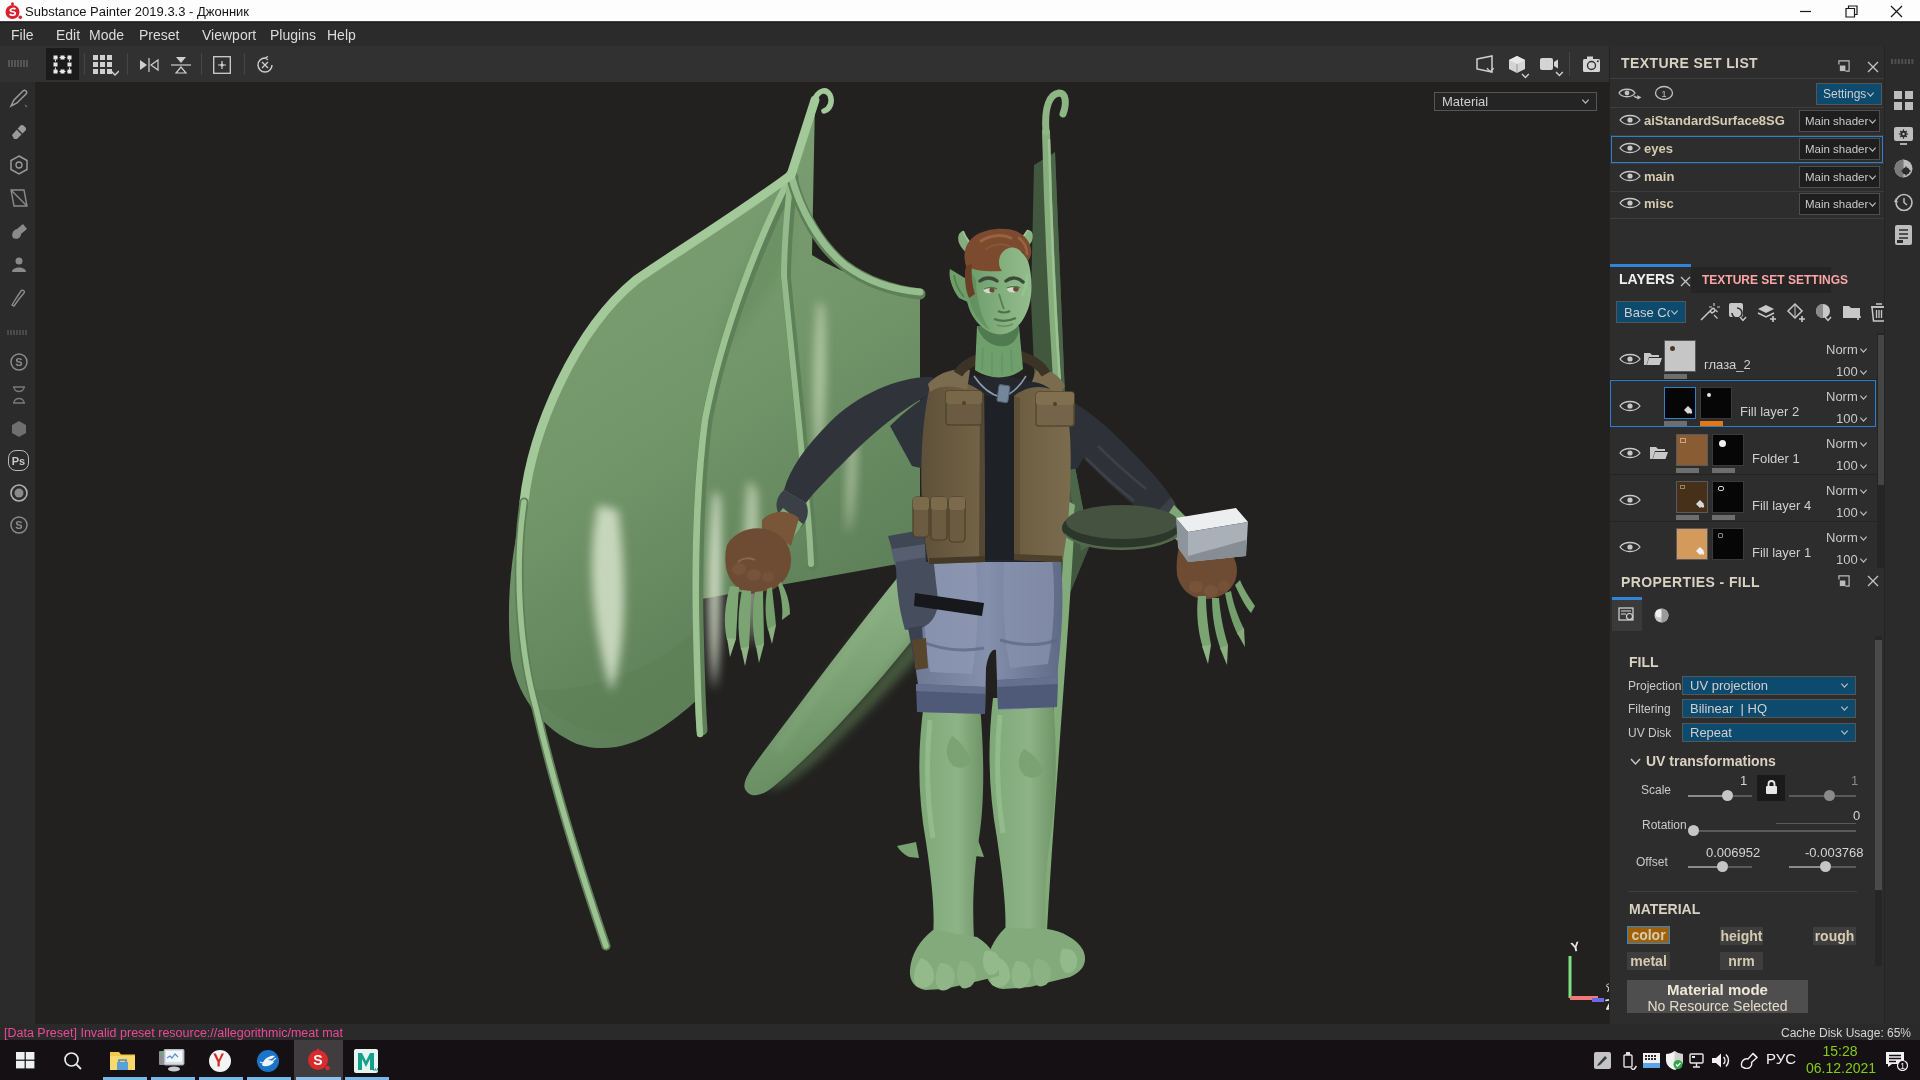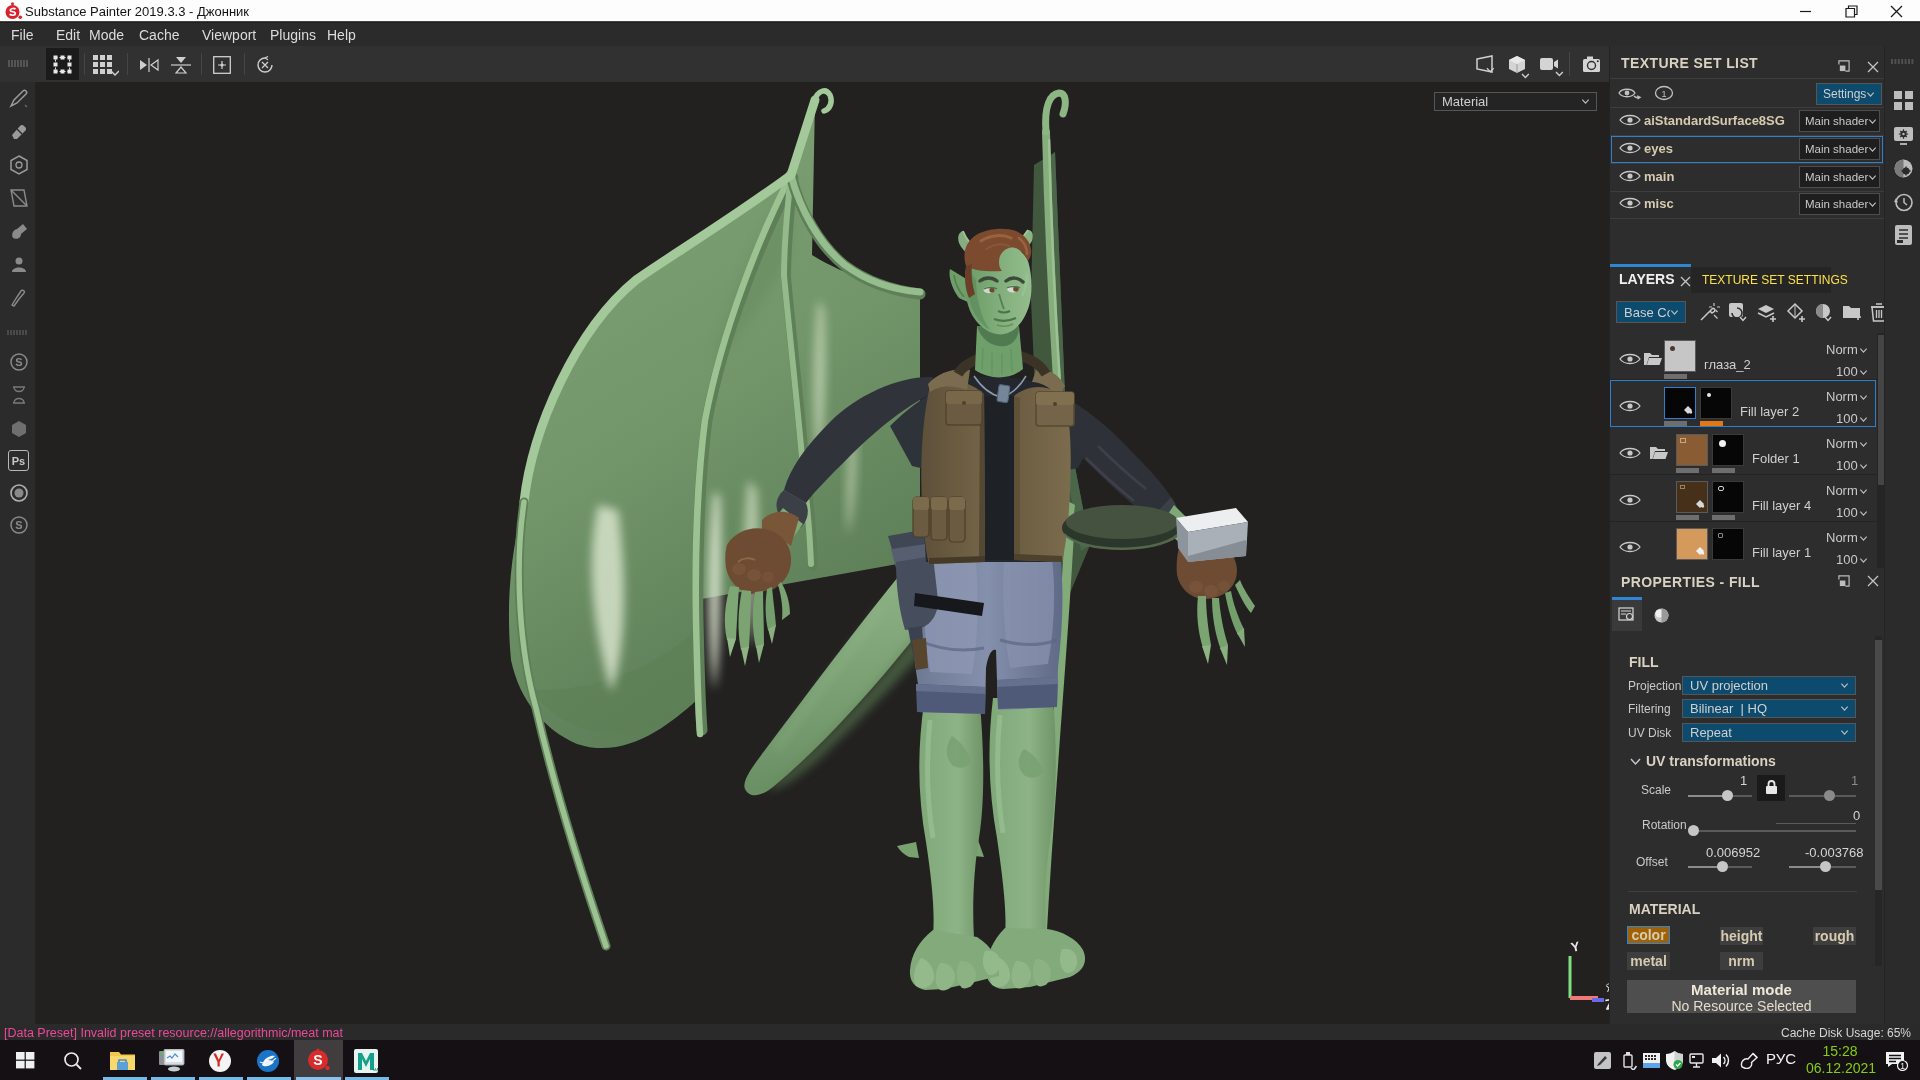--- a/index.html
+++ b/index.html
@@ -64,21 +64,21 @@
       <svg width="13" height="13" viewBox="0 0 13 13">
         <path d="M1 1 L12 12 M12 1 L1 12" stroke="#1a1a1a" stroke-width="1.3"></path>
       </svg>
     </div>
 </div>
 
 <div id="menubar" class="abs">
   <span style="left:11px">File</span>
   <span style="left:56px">Edit</span>
   <span style="left:89px">Mode</span>
-  <span style="left:139px">Cache</span>
+  <span style="left:139px">Preset</span>
   <span style="left:202px">Viewport</span>
   <span style="left:270px">Plugins</span>
   <span style="left:327px">Help</span>
 </div>
 
 <div id="toolbar" class="abs">
   <svg class="abs" style="left:8px;top:14px" width="24" height="8" viewBox="0 0 24 8">
     <g fill="#555">
         <rect x="0" y="0" width="2" height="7"></rect>
         <rect x="3" y="0" width="2" height="7"></rect>
@@ -205,21 +205,21 @@
   <svg class="abs" style="left:9px;top:270px" width="20" height="20" viewBox="0 0 20 20">
       <circle cx="10" cy="10" r="8" fill="none" stroke="#8a8a8a" stroke-width="1.5"></circle>
       <text x="10" y="14" font-size="11" font-weight="bold" fill="#8a8a8a" text-anchor="middle">S</text>
     </svg>
   <svg class="abs" style="left:9px;top:303px" width="20" height="20" viewBox="0 0 20 20">
       <path d="M4 2 H16 M4 18 H16 M5 2 C5 8 15 8 15 2 M5 18 C5 12 15 12 15 18" fill="none" stroke="#7a7a7a" stroke-width="1.4"></path>
     </svg>
   <svg class="abs" style="left:10px;top:338px" width="18" height="18" viewBox="0 0 18 18">
       <path d="M9 1 L16 5 V13 L9 17 L2 13 V5 Z" fill="#6f6f6f"></path>
     </svg>
-  <div class="abs" style="left:8px;top:368px;width:21px;height:21px;border:1.4px solid #b8b8b8;border-radius:3px;color:#c8c8c8;font-size:11px;font-weight:bold;display:flex;align-items:center;justify-content:center">Ps</div>
+  <div class="abs" style="left:8px;top:368px;width:21px;height:21px;border:1.4px solid #b8b8b8;border-radius:8px;color:#c8c8c8;font-size:11px;font-weight:bold;display:flex;align-items:center;justify-content:center">Ps</div>
   <svg class="abs" style="left:9px;top:401px" width="20" height="20" viewBox="0 0 20 20">
       <circle cx="10" cy="10" r="8" fill="none" stroke="#b0b0b0" stroke-width="1.6"></circle>
       <circle cx="10" cy="10" r="4.5" fill="#8a8a8a"></circle>
     </svg>
   <svg class="abs" style="left:9px;top:433px" width="20" height="20" viewBox="0 0 20 20">
       <circle cx="10" cy="10" r="8" fill="none" stroke="#8a8a8a" stroke-width="1.5"></circle>
       <text x="10" y="14" font-size="11" font-weight="bold" fill="#8a8a8a" text-anchor="middle">S</text>
     </svg>
 </div>
 
@@ -560,21 +560,21 @@
       </svg>
     </div>
   <div class="secline" style="left:0;top:172px;width:275px"></div>
 
   <div class="abs" style="left:0;top:218px;width:81px;height:3px;background:#2f86d6"></div>
   <div class="abs" style="left:81px;top:221px;width:140px;height:26px;background:#252525"></div>
   <span class="abs" style="left:9px;top:225px;font-size:14px;font-weight:bold;color:#f0f0f0">LAYERS</span>
   <svg class="abs" style="left:70px;top:230px" width="11" height="11" viewBox="0 0 11 11">
       <path d="M1 1 L10 10 M10 1 L1 10" stroke="#c4c4c4" stroke-width="1.3"></path>
     </svg>
-  <span class="abs" style="left:92px;top:227px;font-size:12px;font-weight:normal;color:#fde047">TEXTURE SET SETTINGS</span>
+  <span class="abs" style="left:92px;top:227px;font-size:12px;font-weight:bold;color:#fca5a5">TEXTURE SET SETTINGS</span>
 
   <div class="ddbox" style="left:6px;top:255px;width:70px;height:22px">
       <span class="lbl">Base Colo</span>
       <svg class="chev" viewBox="0 0 10 10">
         <path d="M1.5 3 L5 6.8 L8.5 3" fill="none" stroke="#bdbdbd" stroke-width="1.3"></path>
       </svg>
     </div>
   <svg class="abs" style="left:88px;top:255px" width="22" height="22" viewBox="0 0 22 22">
       <path d="M3 19 L12 10 M12 10 l2 -2 a1.6 1.6 0 0 1 2.4 2.4 L14 12 Z" stroke="#c8c8c8" stroke-width="1.5" fill="none"></path>
       <path d="M16 2 v3 M14 6 h-3 M19 6 h3 M17.5 9 l2 2 M16 14 l3.5 3.5" stroke="#c8c8c8" stroke-width="1.2" fill="none"></path>
@@ -824,21 +824,21 @@
   <div class="sliderfill" style="left:179px;top:820px;width:36px"></div>
   <div class="shandle" style="left:210px;top:815px"></div>
   <div class="secline" style="left:18px;top:845px;width:229px;background:#3f3f3f"></div>
 
   <span class="abs" style="left:19px;top:855px;font-size:14px;font-weight:bold;color:#d9d2c2">MATERIAL</span>
   <div class="matbtn" style="left:17px;top:880px;background:#a16207;border:1px solid #2f86d6">color</div>
   <div class="matbtn" style="left:110px;top:881px">height</div>
   <div class="matbtn" style="left:203px;top:881px">rough</div>
   <div class="matbtn" style="left:17px;top:906px">metal</div>
   <div class="matbtn" style="left:110px;top:906px">nrm</div>
-  <div class="abs" style="left:17px;top:934px;width:229px;height:33px;background:#4e4e4e;text-align:center">
+  <div class="abs" style="left:17px;top:934px;width:181px;height:33px;background:#4e4e4e;text-align:center">
     <div style="font-size:15px;font-weight:bold;color:#efe8d8;margin-top:1px">Material mode</div>
     <div style="font-size:14px;color:#e4dccb">No Resource Selected</div>
   </div>
 </div>
 
 <div id="rightstrip" class="abs">
   <svg class="abs" style="left:6px;top:13px" width="26" height="5" viewBox="0 0 26 5">
       <g fill="#4f4f4f">
         <rect width="2" height="5"></rect>
         <rect x="3.4" width="2" height="5"></rect>

